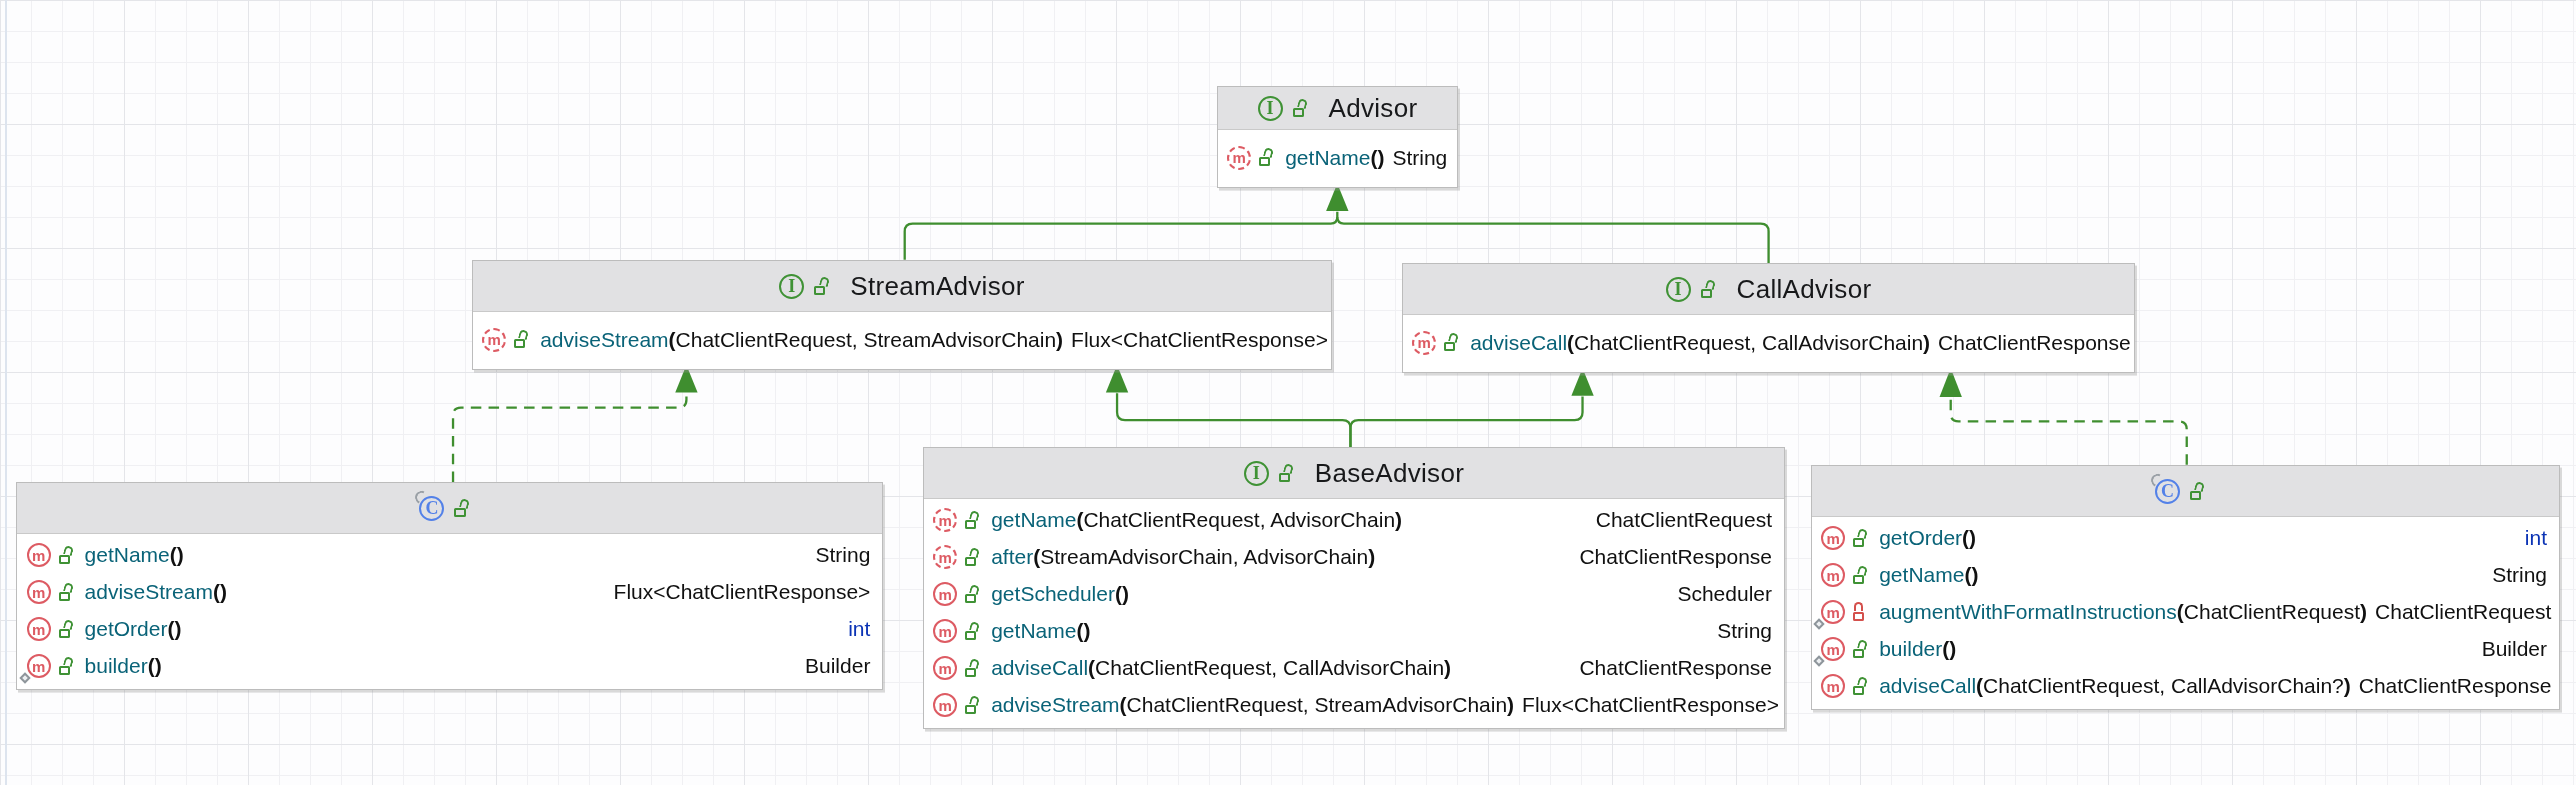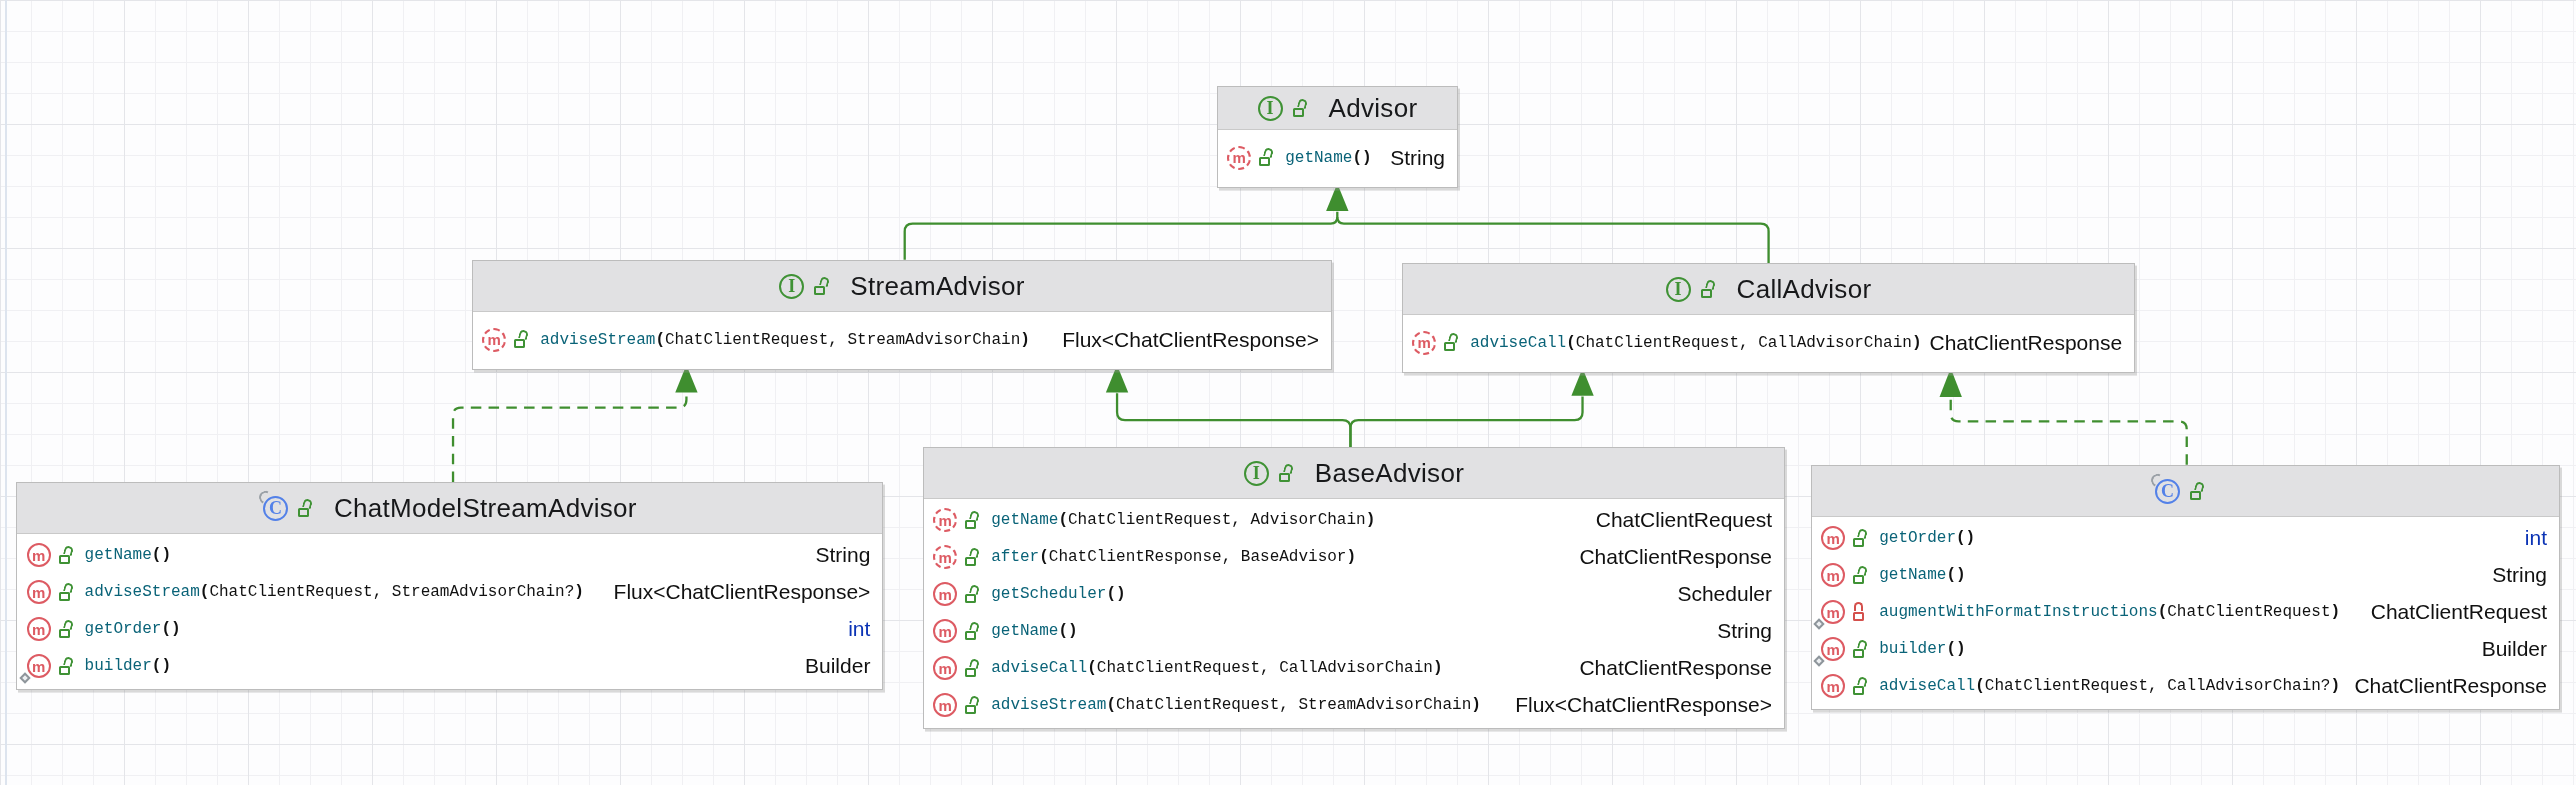--- a/index.html
+++ b/index.html
@@ -59,21 +59,21 @@
   .lock{position:relative;width:16px;height:20px;flex:0 0 auto;margin-right:10px;}
   .lock .shackle{position:absolute;box-sizing:border-box;width:8.6px;height:9.2px;border:2px solid;border-bottom:none;
     border-radius:4.6px 4.6px 0 0;}
   .lock .lbody{position:absolute;box-sizing:border-box;width:11.2px;height:9.2px;border:2px solid;border-radius:1.6px;
     bottom:1.3px;left:0;background:transparent;}
   .lock.public{color:#3f9235;}
   .lock.public .shackle{left:5.3px;top:0.7px;transform:rotate(16deg);}
   .lock.private{color:#d4504c;}
   .lock.private .shackle{left:1.3px;top:0;}
 
-  .sig{font-size:16px;color:#111;display:inline-flex;align-items:flex-end;font-family:Liberation Mono, monospace;}
+  .sig{font-size:21px;color:#111;display:inline-flex;align-items:flex-end;}
   .mname{color:#0a6378;}
   .paren{font-weight:700;color:#111;}
   .params{color:#111;}
   .ret{margin-left:auto;padding-left:8px;font-size:21px;color:#111;flex:0 0 auto;}
   .ret.keyword{color:#0b33b5;}
 
   
   #box-advisor  {left:1217px;top:86px;width:241px;}
   #box-stream   {left:472px; top:260px;width:860px;}
   #box-call     {left:1402px;top:263px;width:733px;}
@@ -234,21 +234,21 @@
           <span class="micon abstract">
             <span class="glyph">m</span>
           </span>
           <span class="lock public">
             <span class="shackle"></span>
             <span class="lbody"></span>
           </span>
           <span class="sig">
             <span class="mname">after</span>
             <span class="paren">(</span>
-            <span class="params">ChatClientResponse, BaseAdvisor</span>
+            <span class="params">StreamAdvisorChain, AdvisorChain</span>
             <span class="paren">)</span>
           </span>
           <span class="ret">ChatClientResponse</span>
         </div>
         <div class="m-row">
           <span class="micon">
             <span class="glyph">m</span>
           </span>
           <span class="lock public">
             <span class="shackle"></span>
@@ -316,21 +316,20 @@
   <div class="class-box" id="box-cmstream">
     <div class="class-header">
       <span class="kind-icon icon-class">
           <span class="hook"></span>
           <span class="glyph">C</span>
         </span>
       <span class="lock public">
           <span class="shackle"></span>
           <span class="lbody"></span>
         </span>
-      <span class="class-title">ChatModelStreamAdvisor</span>
     </div>
     <div class="class-body">
         <div class="m-row">
           <span class="micon">
             <span class="glyph">m</span>
           </span>
           <span class="lock public">
             <span class="shackle"></span>
             <span class="lbody"></span>
           </span>
@@ -346,21 +345,20 @@
           <span class="micon">
             <span class="glyph">m</span>
           </span>
           <span class="lock public">
             <span class="shackle"></span>
             <span class="lbody"></span>
           </span>
           <span class="sig">
             <span class="mname">adviseStream</span>
             <span class="paren">(</span>
-            <span class="params">ChatClientRequest, StreamAdvisorChain?</span>
             <span class="paren">)</span>
           </span>
           <span class="ret">Flux&lt;ChatClientResponse&gt;</span>
         </div>
         <div class="m-row">
           <span class="micon">
             <span class="glyph">m</span>
           </span>
           <span class="lock public">
             <span class="shackle"></span>

